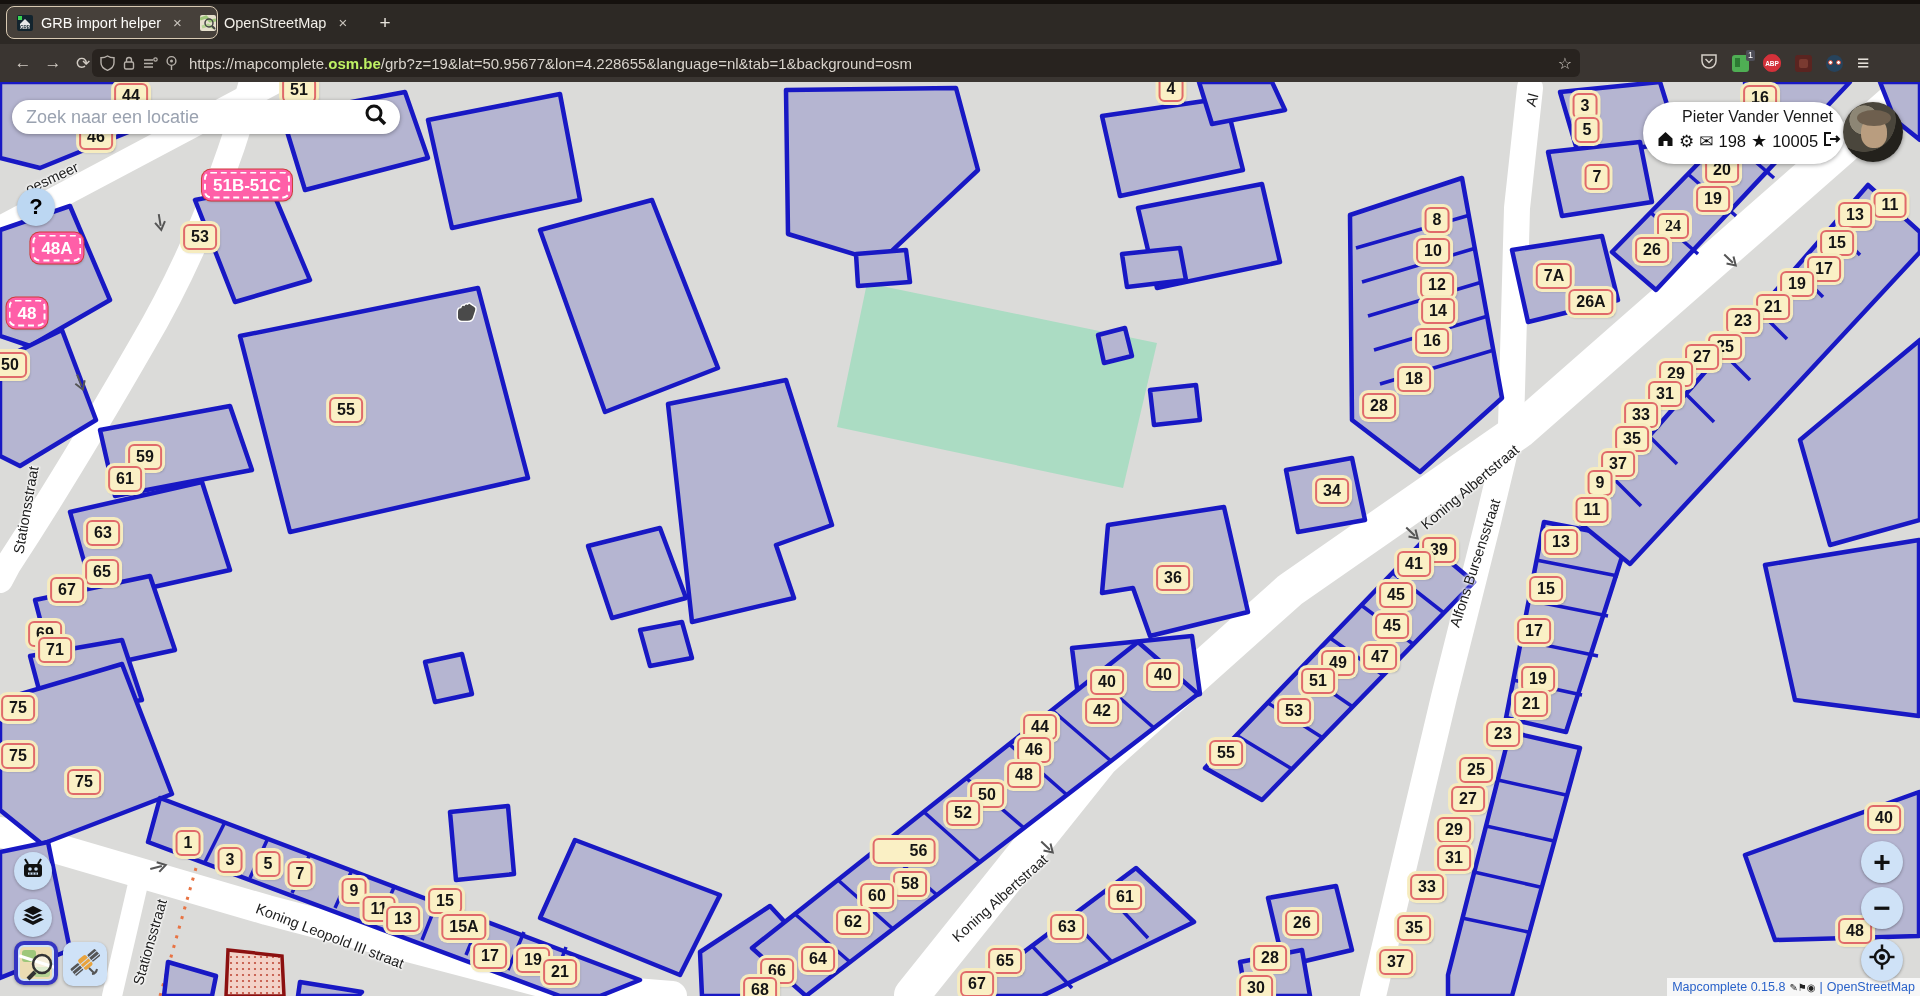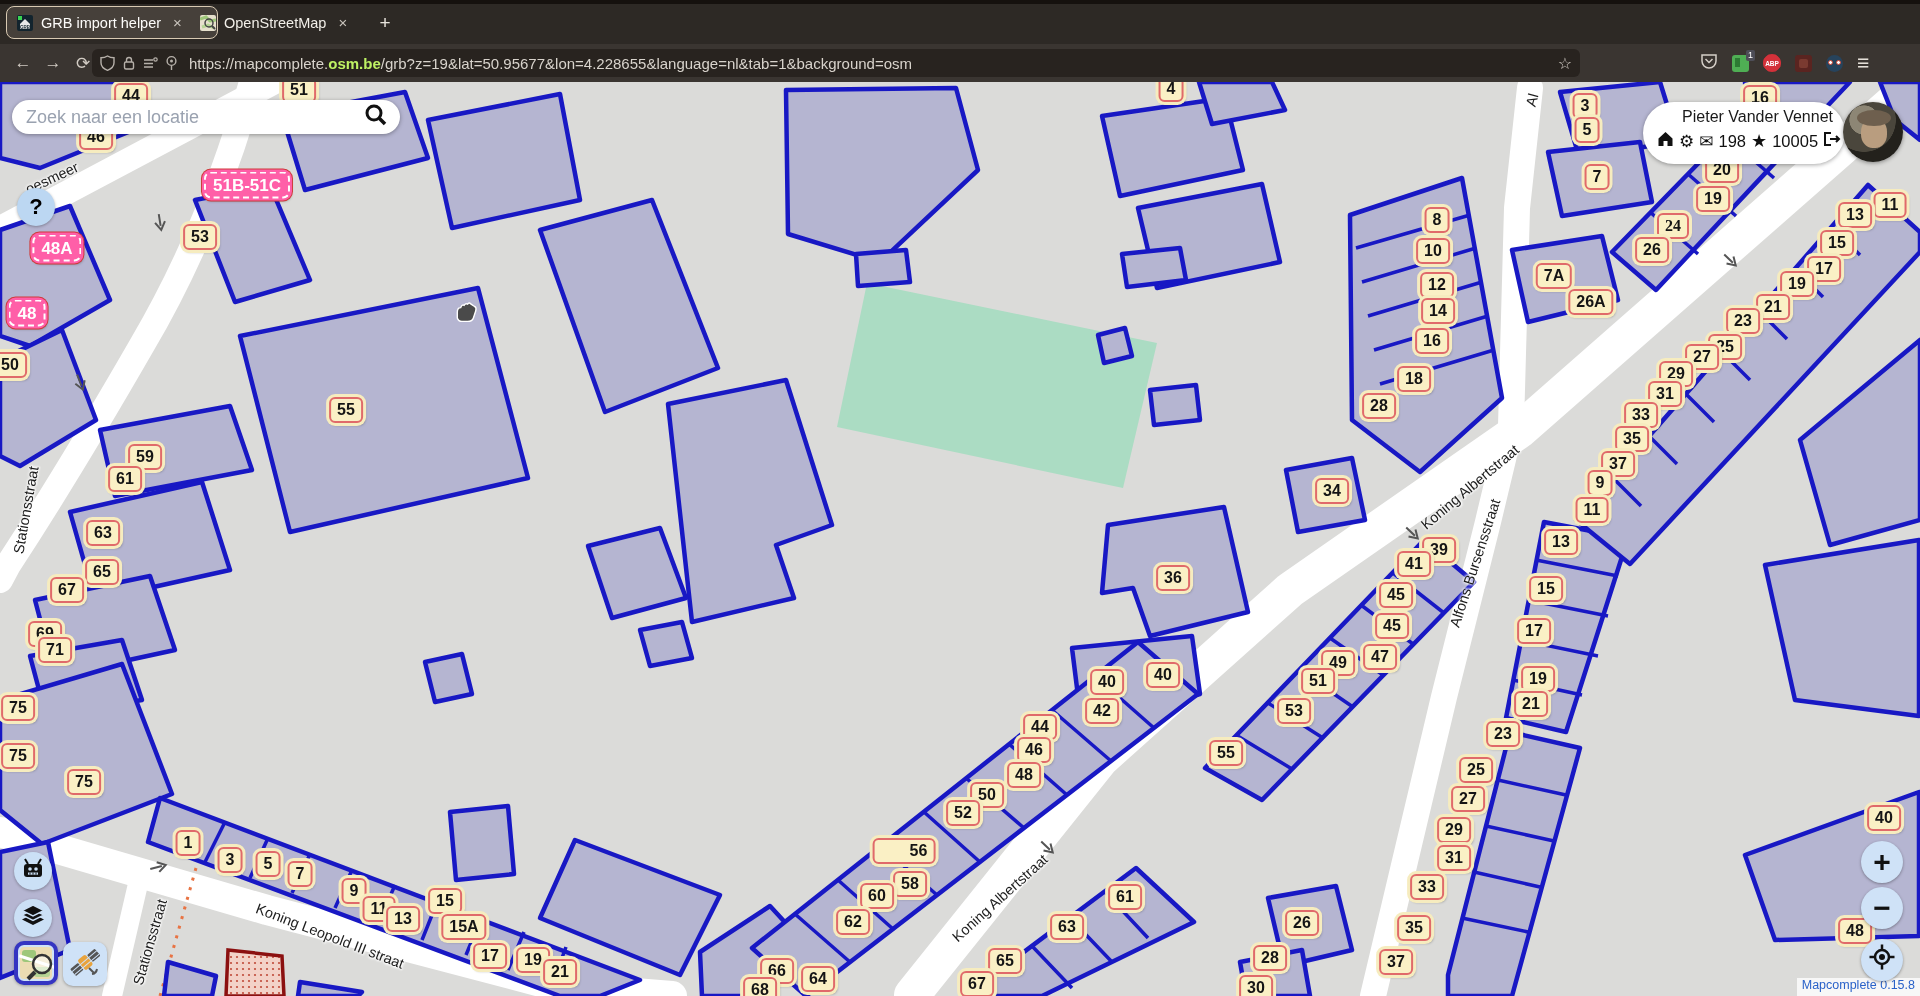--- a/index.html
+++ b/index.html
@@ -70,21 +70,21 @@
          box-shadow:0 1px 3px rgba(0,0,0,.3);position:absolute;overflow:hidden;}
   #btn-map{left:14px;top:941px;border:4px solid #3535c2;}
   #btn-sat{left:63px;top:942px;display:flex;align-items:center;justify-content:center;}
   #minimap{position:absolute;inset:2px;background:#ecdcb2;border-radius:4px;}
   #minimap .g1{position:absolute;left:2px;top:3px;width:14px;height:12px;background:#9ec77a;border-radius:3px;}
   #minimap .g2{position:absolute;right:2px;bottom:2px;width:16px;height:10px;background:#b5d494;border-radius:3px;}
   #minimap .rd{position:absolute;left:-2px;top:14px;width:44px;height:3px;background:#fff;transform:rotate(18deg);}
   .zbtn{width:42px;height:42px;border-radius:50%;background:#cfe2f7;color:#111;display:flex;align-items:center;
         justify-content:center;font-size:30px;font-weight:bold;box-shadow:0 1px 3px rgba(0,0,0,.35);}
   #attribution{right:0;bottom:0;height:18px;background:rgba(255,255,255,.78);display:flex;align-items:center;
-               gap:4px;padding:0 5px;font-size:12.5px;color:#2a62c9;z-index:9;flex-direction:column;}
+               gap:4px;padding:0 5px;font-size:12.5px;color:#2a62c9;z-index:9;}
   #attribution .tiny{font-size:10px;color:#222;}
 </style>
 </head>
 <body>
 
 <div id="screen">
 
   <svg id="map-svg" width="1920" height="996" viewBox="0 0 1920 996">
     <defs>
       <pattern id="dots" width="6" height="6" patternUnits="userSpaceOnUse">
@@ -229,21 +229,21 @@
       <div class="hn" style="left: 403px; top: 919px;">13</div>
       <div class="hn" style="left: 445px; top: 901px;">15</div>
       <div class="hn" style="left: 464px; top: 927px;">15A</div>
       <div class="hn" style="left: 490px; top: 956px;">17</div>
       <div class="hn" style="left: 533px; top: 960px;">19</div>
       <div class="hn" style="left: 560px; top: 972px;">21</div>
       <div class="hn" style="left: 904px; top: 851px; padding-left: 35px;">56</div>
       <div class="hn" style="left: 910px; top: 884px;">58</div>
       <div class="hn" style="left: 877px; top: 896px;">60</div>
       <div class="hn" style="left: 853px; top: 922px;">62</div>
-      <div class="hn" style="left: 818px; top: 959px; margin-top: 20px;">64</div>
+      <div class="hn" style="left: 818px; top: 959px;">64</div>
       <div class="hn" style="left: 777px; top: 971px;">66</div>
       <div class="hn" style="left: 760px; top: 990px;">68</div>
       <div class="hn" style="left: 1125px; top: 897px;">61</div>
       <div class="hn" style="left: 1067px; top: 927px;">63</div>
       <div class="hn" style="left: 1005px; top: 961px;">65</div>
       <div class="hn" style="left: 977px; top: 984px;">67</div>
       <div class="hn" style="left: 1107px; top: 682px;">40</div>
       <div class="hn" style="left: 1163px; top: 675px;">40</div>
       <div class="hn" style="left: 1102px; top: 711px;">42</div>
       <div class="hn" style="left: 1040px; top: 727px;">44</div>

